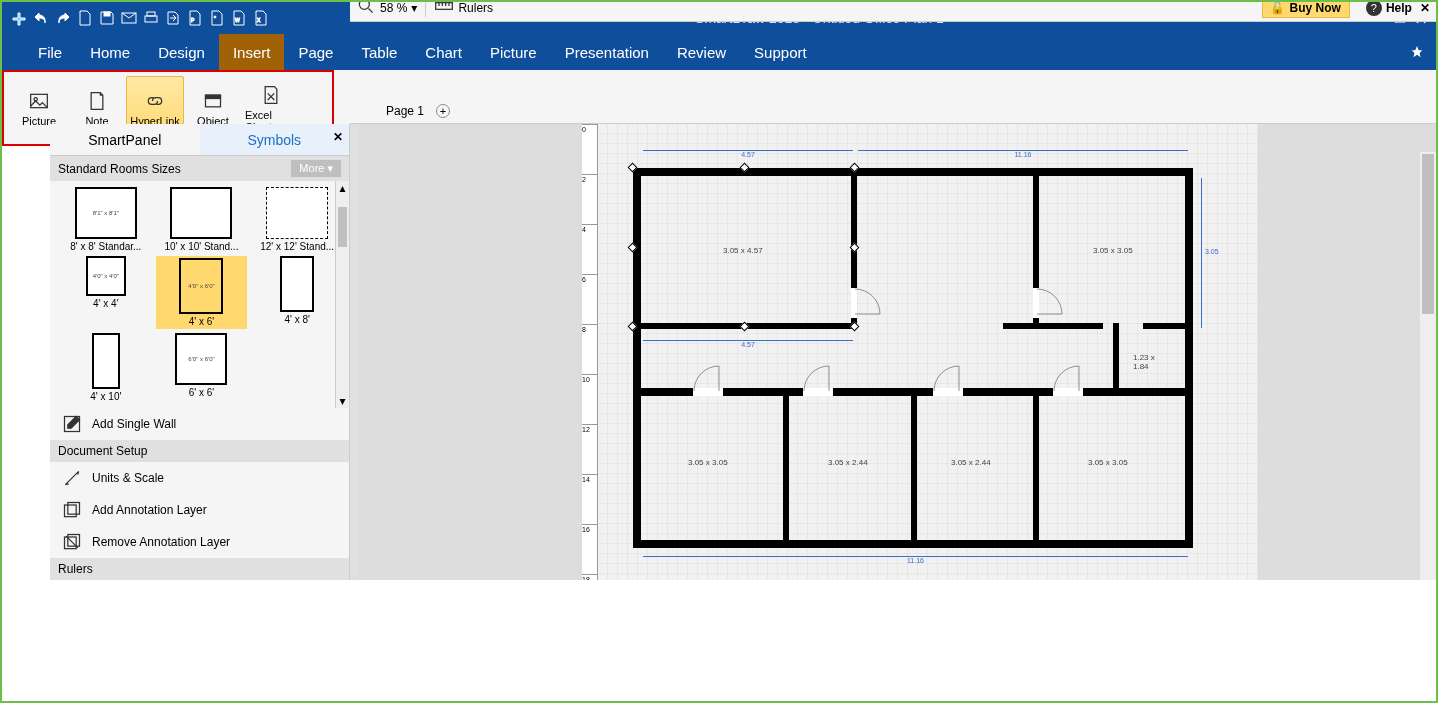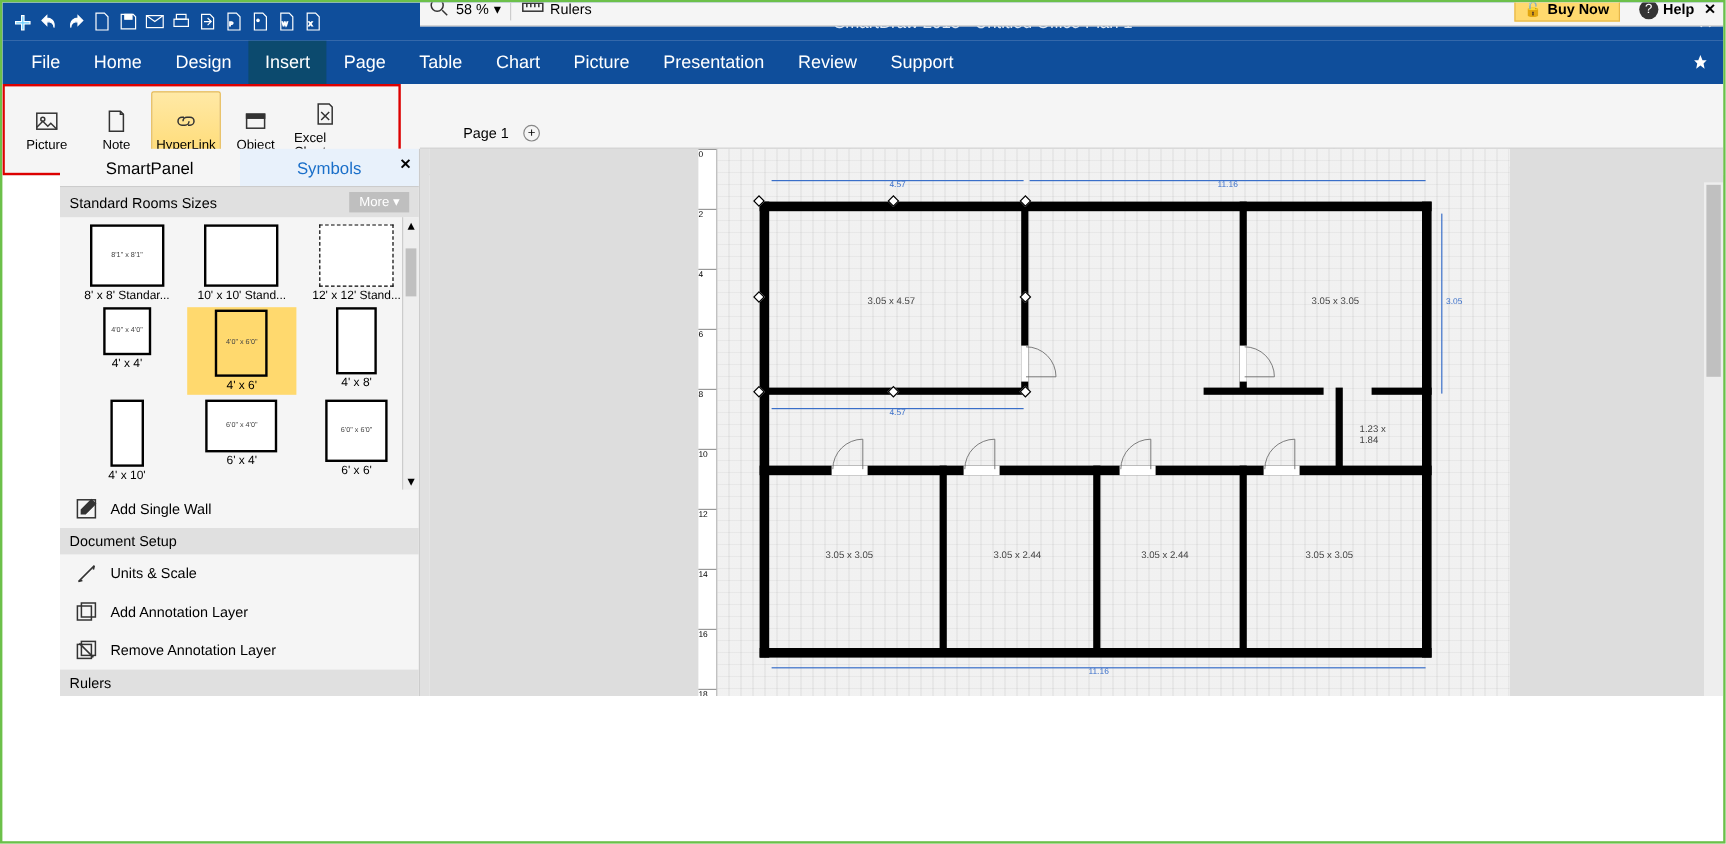--- a/index.html
+++ b/index.html
@@ -5,23 +5,23 @@
 * { box-sizing: border-box; margin: 0; padding: 0; }
 body { font-family: "Segoe UI", Arial, sans-serif; font-size: 12px; background: #fff; overflow: hidden; border: 2px solid #6cc04a; width: 1438px; height: 703px; }
 
 .titlebar { background: #0f4e9b; height: 32px; display: flex; align-items: center; color: #fff; padding: 0 8px; }
 .titlebar-icons { display: flex; gap: 4px; }
 .titlebar-icons .ticon { width: 18px; height: 18px; display: flex; align-items: center; justify-content: center; cursor: pointer; }
 .title-text { flex: 1; text-align: center; font-size: 14px; color: #dbe6f3; }
 .win-controls { display: flex; gap: 10px; }
 .win-controls span { cursor: pointer; font-size: 16px; font-weight: bold; }
 
-.menubar { background: #0f4e9b; height: 36px; display: flex; align-items: stretch; color: #fff; padding-left: 10px; }
+.menubar { background: #0f4e9b; height: 36px; display: flex; align-items: stretch; color: #fff; padding-left: 22px; }
 .menu-item { padding: 0 14px; display: flex; align-items: center; font-size: 15px; cursor: pointer; }
-.menu-item.active { background: #0c4a6e; }
+.menu-item.active { background: #a16207; }
 .pin { margin-left: auto; padding: 0 12px; display: flex; align-items: center; }
 
 .ribbon-wrap { border: 2px solid #d00; height: 76px; background: #f5f5f5; border-top: 2px solid #d00; display: flex; padding: 4px 6px; width: 332px; position: relative; top:0; left:0;}
 .ribbon-row { background: #f5f5f5; height: 76px; display:flex; border-bottom:1px solid #d8d8d8;}
 .ribbon-btn { width: 58px; display: flex; flex-direction: column; align-items: center; justify-content: center; gap: 2px; cursor: pointer; font-size: 11px; border:1px solid transparent; border-radius:2px; padding:2px;}
 .ribbon-btn.sel { background: linear-gradient(#ffe9a6,#ffd96e); border:1px solid #e6b74a;}
 .ribbon-btn .ric { width: 24px; height: 24px; display:flex; align-items:center; justify-content:center; }
 
 .toolbar2 { height: 28px; background: #f5f5f5; border-bottom:1px solid #ccc; display:flex; align-items:center; padding:0 6px; gap:8px; margin-left:300px; position:relative; top:-76px; width:calc(100% - 300px);}
 .after-ribbon { position:relative; top:-76px;padding-left:48px;}
@@ -284,24 +284,20 @@
           </div>
       <div class="room-item">
             <div class="room-box" style="width:34px;height:56px"></div>
             <span>4' x 8'</span>
           </div>
       <div class="room-item">
             <div class="room-box" style="width:28px;height:56px"></div>
             <span>4' x 10'</span>
           </div>
       <div class="room-item">
-            <div class="room-box" style="width:60px;height:44px">6'0" x 4'0"</div>
-            <span>6' x 4'</span>
-          </div>
-      <div class="room-item">
             <div class="room-box" style="width:52px;height:52px">6'0" x 6'0"</div>
             <span>6' x 6'</span>
           </div>
       <div class="grid-scroll">
             <div style="text-align:center;">▴</div>
             <div class="thumb"></div>
             <div style="position:absolute;bottom:0;width:100%;text-align:center;">▾</div>
           </div>
     </div>
     <div class="action-row">

